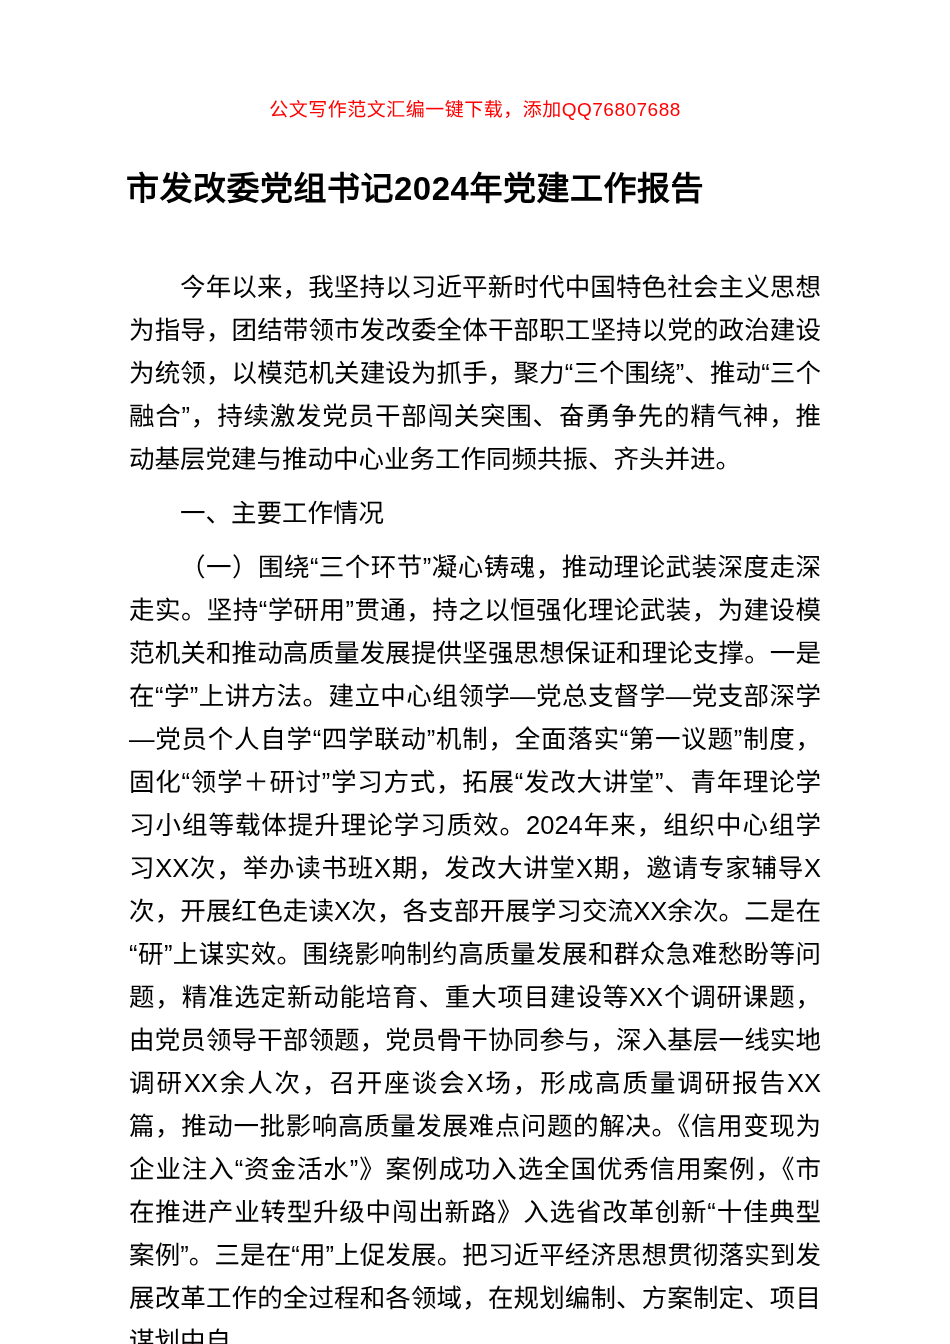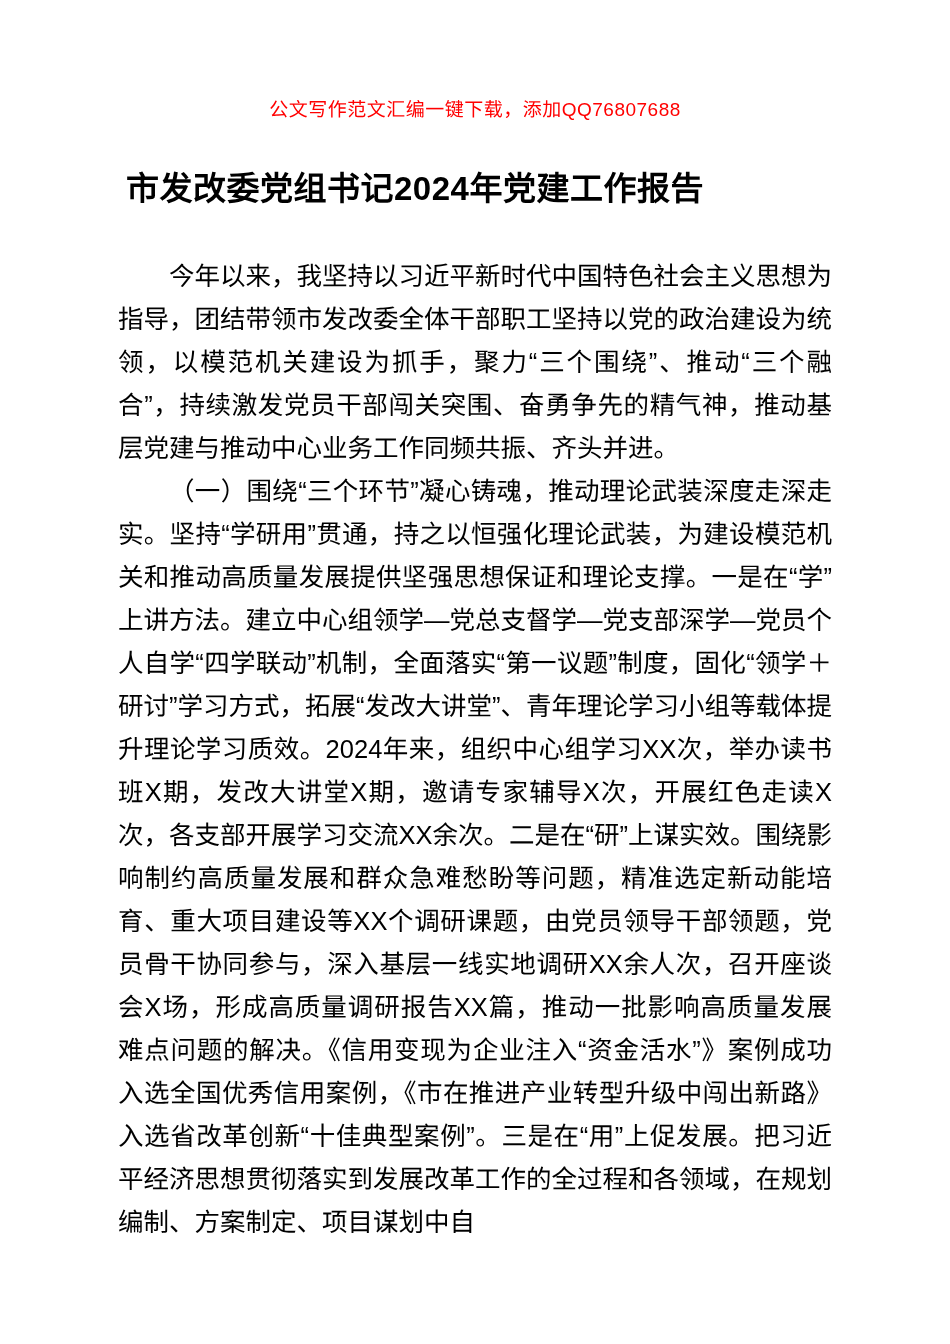--- a/index.html
+++ b/index.html
@@ -41,21 +41,21 @@
     font-weight: bold;
     letter-spacing: 0.5px;
     line-height: 1.3;
     text-align: left;
     font-family: "Liberation Sans", "DejaVu Sans", sans-serif;
   }
   .body-block {
     padding-top: 36px;
   }
   p.para {
-    margin: 0;
+    margin: 11px;
     font-size: 25.5px;
     line-height: 43px;
     text-align: justify;
     text-justify: inter-ideograph;
     letter-spacing: 0px;
     text-indent: 2em;
     font-family: "Liberation Sans", "DejaVu Sans", sans-serif;
   }
   p.para + p.para {
     margin-top: 0;
@@ -65,16 +65,17 @@
 <body>
 
 <div class="page">
 
   <div class="watermark">公文写作范文汇编一键下载，添加QQ76807688</div>
 
   <h1 class="doc-title">市发改委党组书记2024年党建工作报告</h1>
 
   <div class="body-block">
     <p class="para">今年以来，我坚持以习近平新时代中国特色社会主义思想为指导，团结带领市发改委全体干部职工坚持以党的政治建设为统领，以模范机关建设为抓手，聚力“三个围绕”、推动“三个融合”，持续激发党员干部闯关突围、奋勇争先的精气神，推动基层党建与推动中心业务工作同频共振、齐头并进。</p>
+    <p class="para">一、主要工作情况</p>
     <p class="para">（一）围绕“三个环节”凝心铸魂，推动理论武装深度走深走实。坚持“学研用”贯通，持之以恒强化理论武装，为建设模范机关和推动高质量发展提供坚强思想保证和理论支撑。一是在“学”上讲方法。建立中心组领学—党总支督学—党支部深学—党员个人自学“四学联动”机制，全面落实“第一议题”制度，固化“领学＋研讨”学习方式，拓展“发改大讲堂”、青年理论学习小组等载体提升理论学习质效。2024年来，组织中心组学习XX次，举办读书班X期，发改大讲堂X期，邀请专家辅导X次，开展红色走读X次，各支部开展学习交流XX余次。二是在“研”上谋实效。围绕影响制约高质量发展和群众急难愁盼等问题，精准选定新动能培育、重大项目建设等XX个调研课题，由党员领导干部领题，党员骨干协同参与，深入基层一线实地调研XX余人次，召开座谈会X场，形成高质量调研报告XX篇，推动一批影响高质量发展难点问题的解决。《信用变现为企业注入“资金活水”》案例成功入选全国优秀信用案例，《市在推进产业转型升级中闯出新路》入选省改革创新“十佳典型案例”。三是在“用”上促发展。把习近平经济思想贯彻落实到发展改革工作的全过程和各领域，在规划编制、方案制定、项目谋划中自</p>
   </div>
 
 </div>
 
 </body></html>

